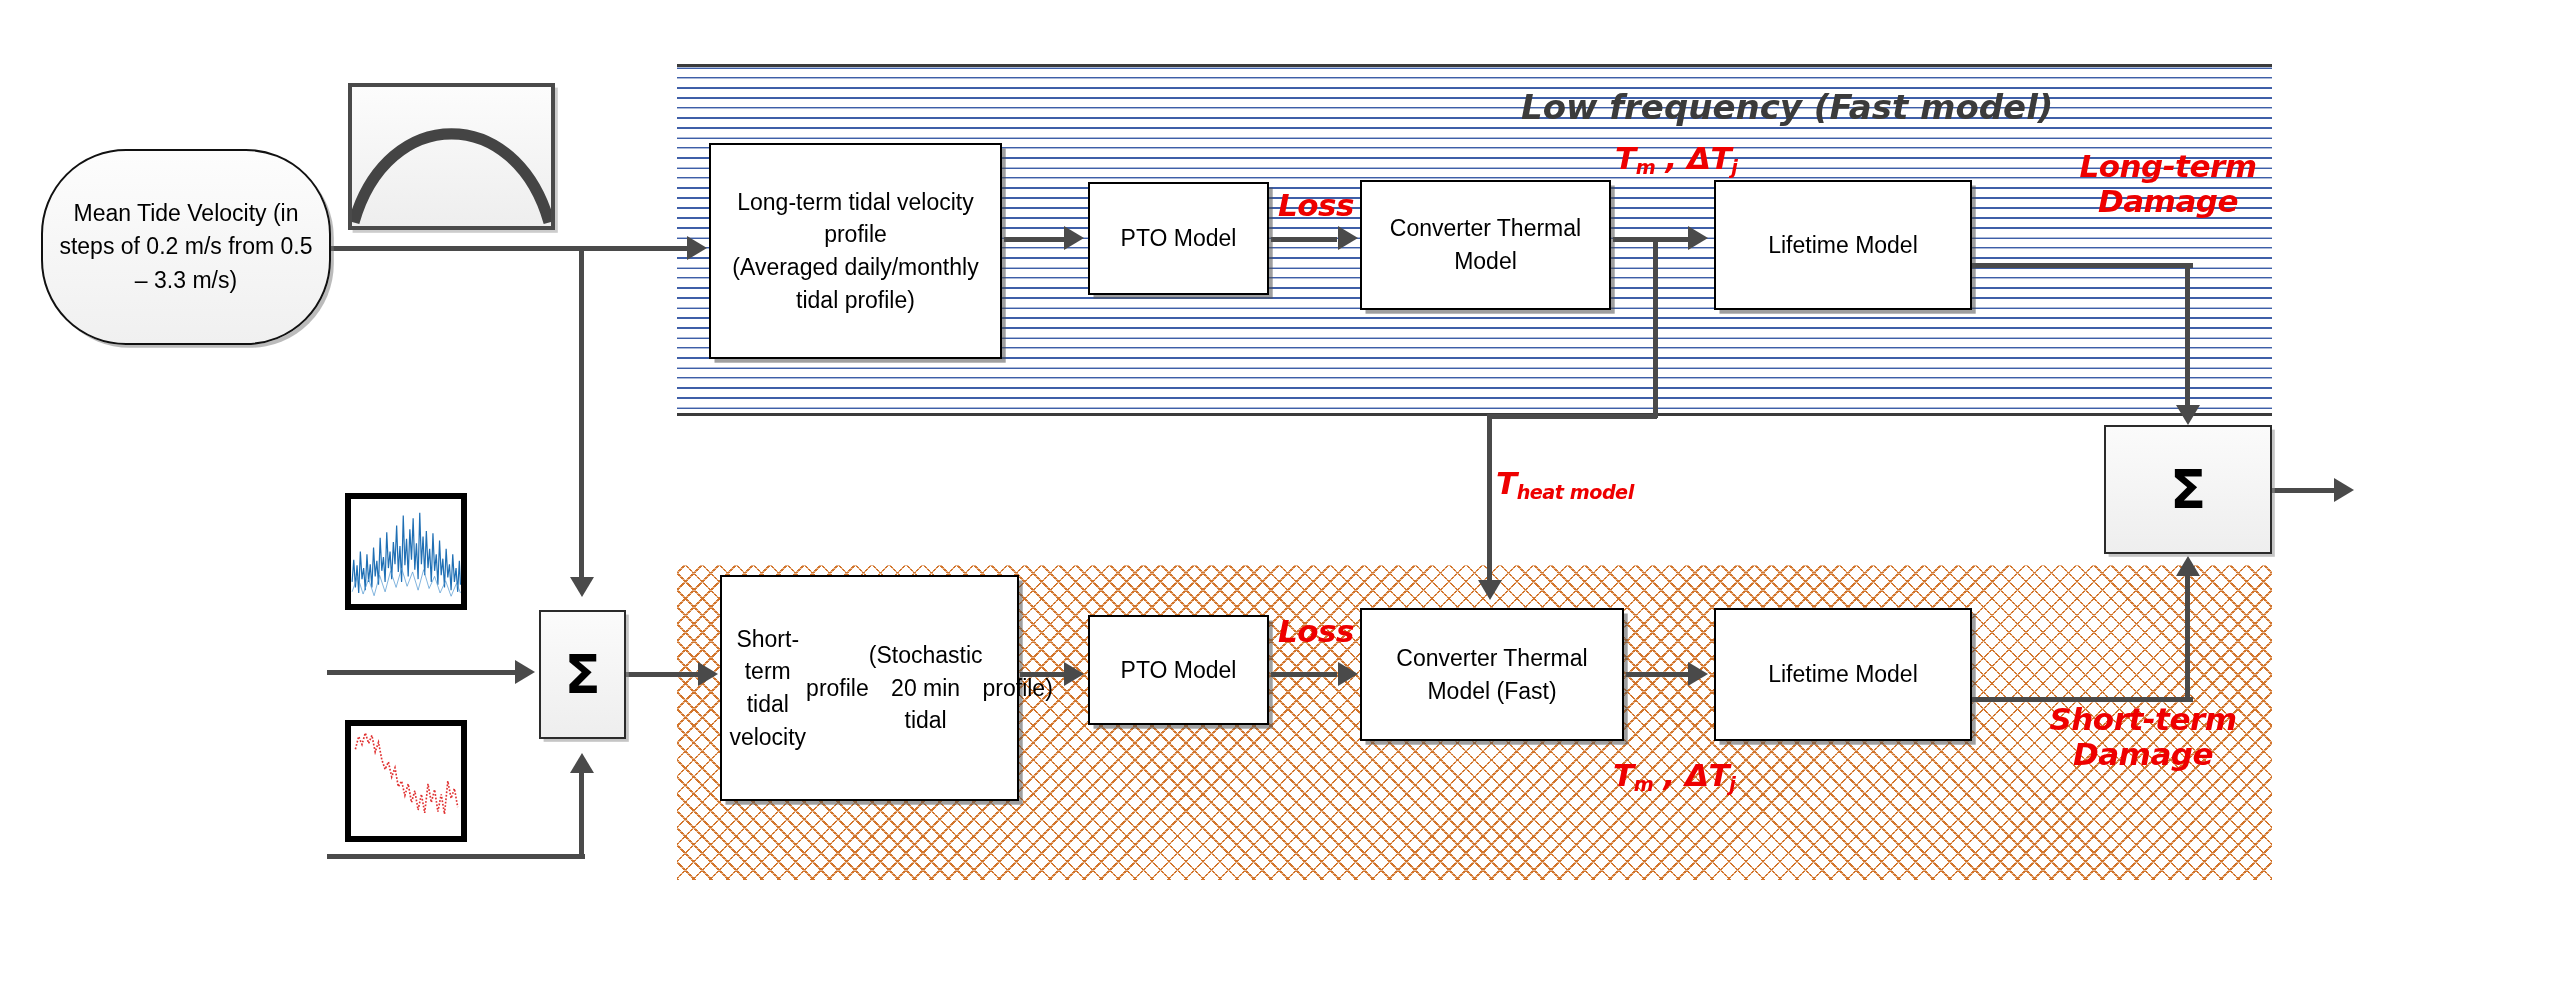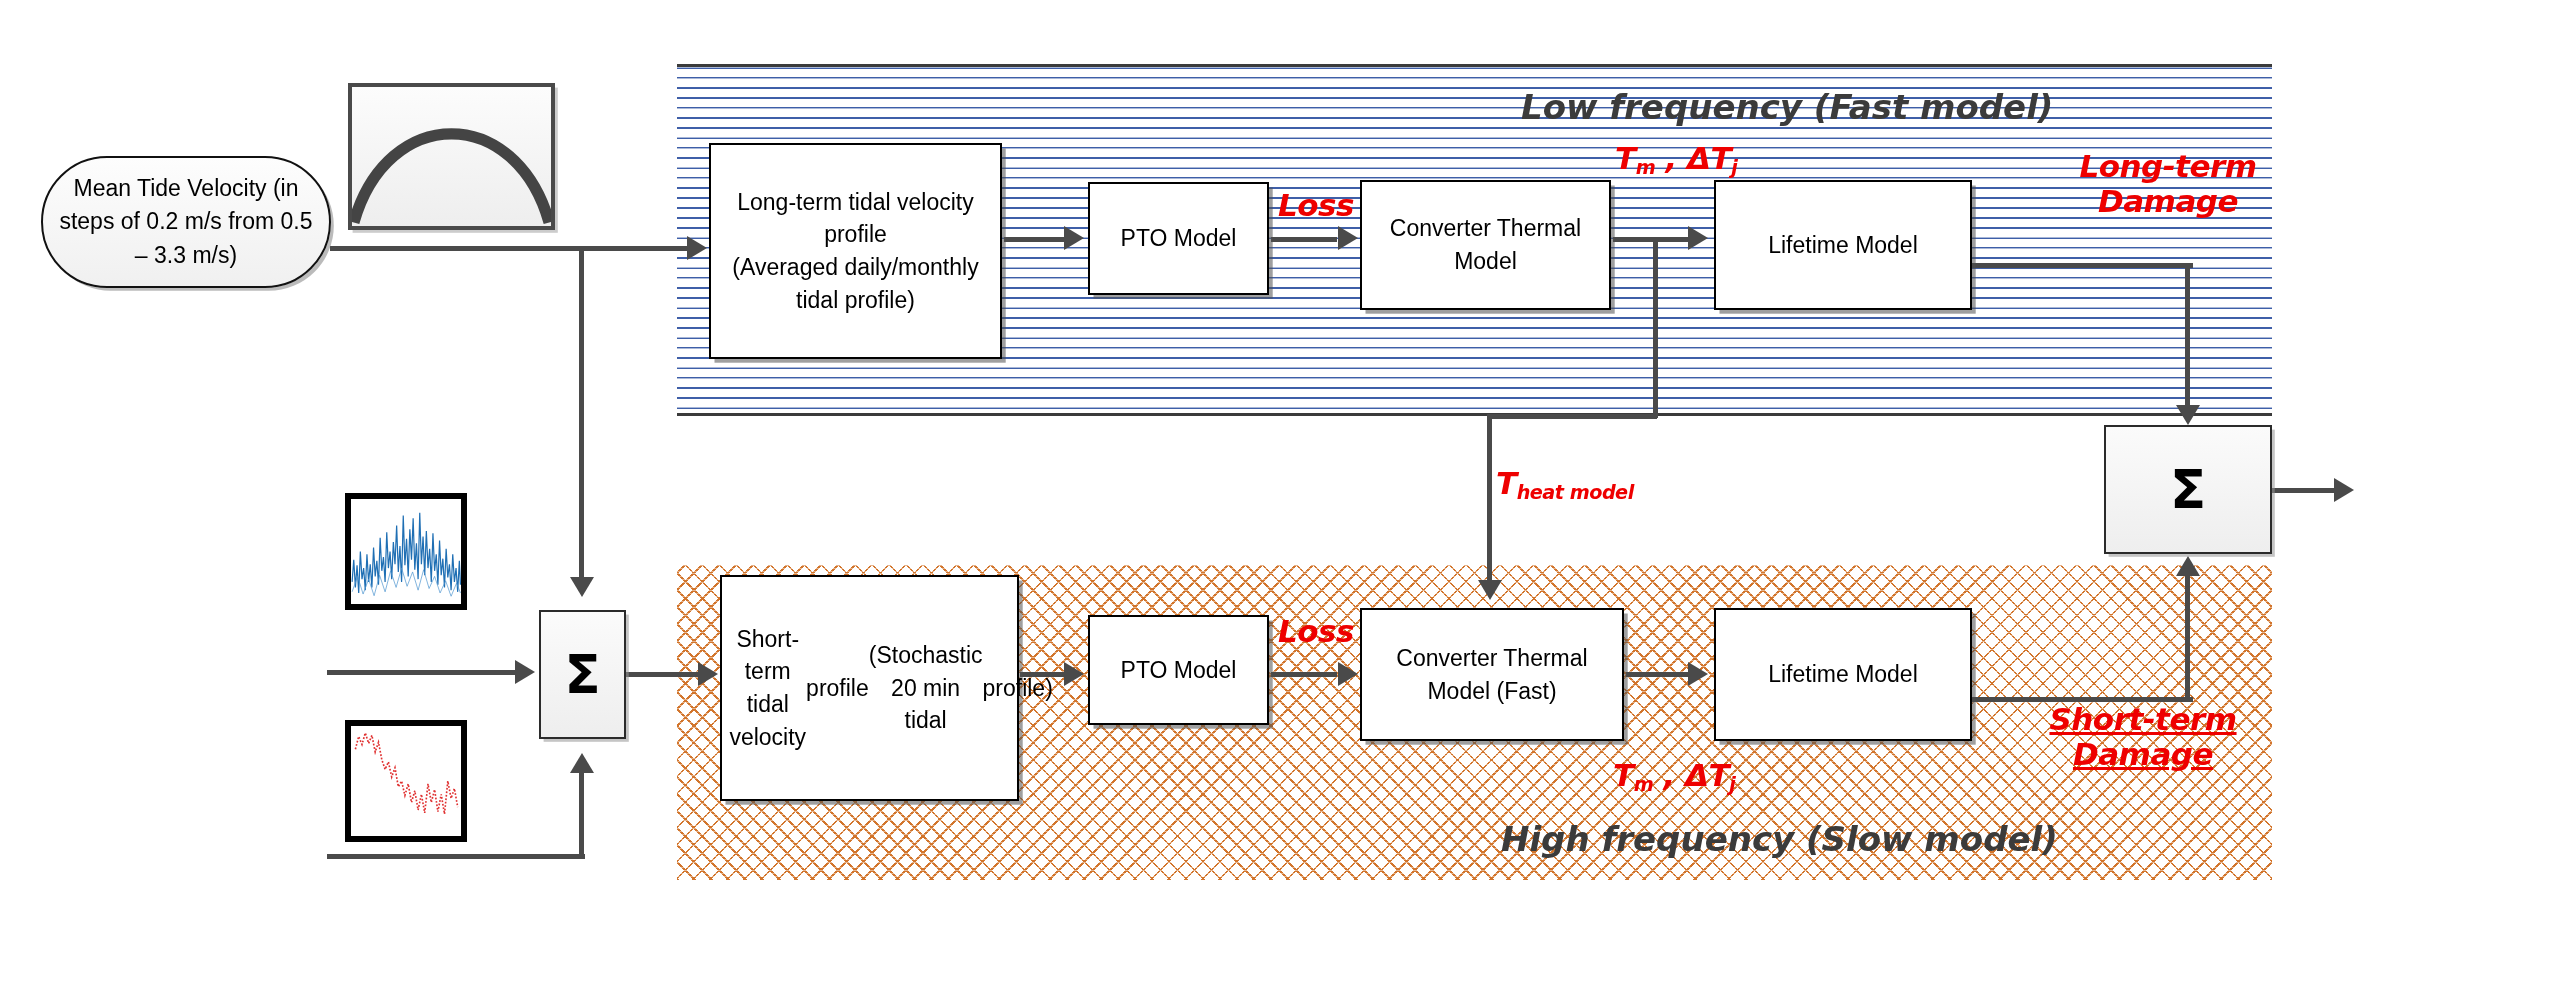--- a/index.html
+++ b/index.html
@@ -94,23 +94,22 @@
 </head>
 <body>
 
 <div id="stage">
 
   <div class="panel panel-fast" style="left:677px;top:64px;width:1595px;height:352px;"></div>
 
   <div class="panel panel-slow" style="left:677px;top:565px;width:1595px;height:315px;"></div>
 
   <div class="lbl lbl-band" style="left:1521px;top:87px;">Low frequency (Fast model)</div>
-  <div class="lbl lbl-band" style="left:1501px;top:819px;">High frequency (Slow model)</div>
-
-  <div class="term" style="left:41px;top:156px;width:290px;height:132px;border-radius:85px;">
+
+  <div class="term" style="left:41px;top:149px;width:290px;height:196px;border-radius:85px;">
     <span>Mean Tide Velocity (in steps of 0.2 m/s from 0.5 – 3.3 m/s)</span>
   </div>
 
 
 
   <div class="thumb tide" style="left:348px;top:83px;width:207px;height:147px;">
     <svg viewBox="0 0 225 160" preserveAspectRatio="none">
       <path d="M2,156 C40,20 185,20 223,156" fill="none" stroke="#444" stroke-width="13"></path>
     </svg>
   </div>
@@ -241,19 +240,19 @@
   <div class="lbl lbl-red" style="left:1496px;top:465px;">
     <span>T</span><span class="sub">heat model</span>
   </div>
 
   <div class="lbl lbl-red" style="left:1278px;top:613px;">Loss</div>
 
   <div class="lbl lbl-red" style="left:1613px;top:757px;">
     <span>T</span><span class="sub">m</span><span> , ΔT</span><span class="sub">j</span>
   </div>
 
-  <div class="lbl lbl-red two" style="left:2028px;top:702px;width:230px;text-decoration:underline;">
+  <div class="lbl lbl-red two" style="left:2028px;top:702px;width:230px;">
     <div>Short-term</div>
     <div>Damage</div>
   </div>
 
 </div>
 
 
 </body></html>

